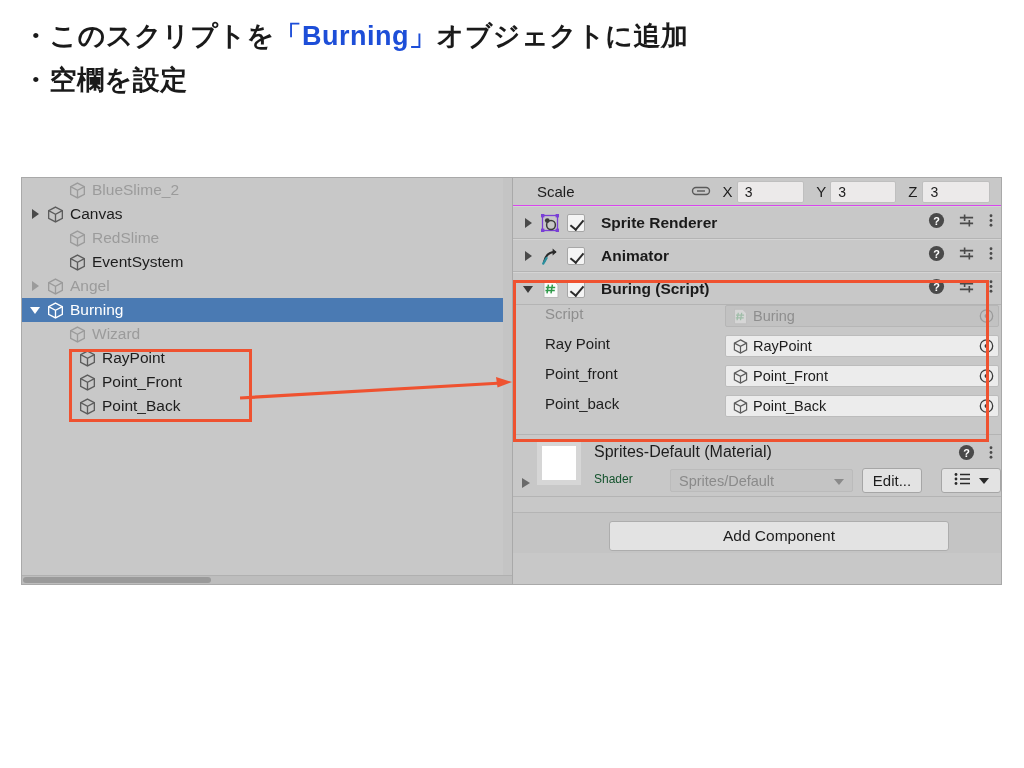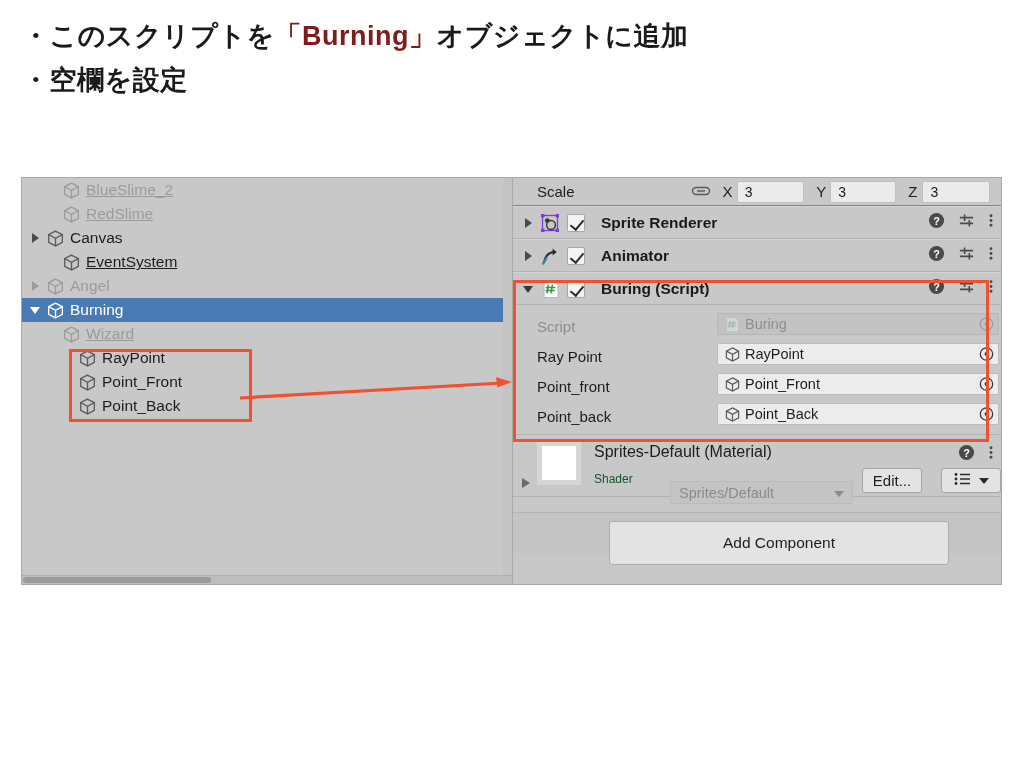--- a/index.html
+++ b/index.html
@@ -10,37 +10,37 @@
     overflow: hidden;
   }
   #root { position: relative; width: 1024px; height: 768px; }
 
   
   .slide-text { position: absolute; left: 22px; top: 14px; width: 960px; }
   .bullet-line {
     font-size: 27px; font-weight: bold; color: #1a1a1a;
     line-height: 44px; white-space: nowrap; letter-spacing: .5px;
   }
-  .bullet-line .hl { color: #7f1d1d; }
+  .bullet-line .hl { color: #1d4ed8; }
 
   
   .unity { position: absolute; left: 21px; top: 177px; width: 981px; height: 408px; }
 
   
   .hierarchy {
     position: absolute; left: 0; top: 0; width: 492px; height: 408px;
     background: #c8c8c8; border: 1px solid #a9a9a9; overflow: hidden;
   }
   .h-row {
     position: relative; height: 24px; display: flex; align-items: center;
     font-size: 15.5px; color: #1d1d1d; padding-left: 6px; white-space: nowrap;
   }
   .h-row.dim { color: #9b9b9b; }
   .h-row.selected { background: #4a7ab3; color: #ffffff; }
-  .h-indent-1 { padding-left: 22px; text-decoration: underline; }
+  .h-indent-1 { padding-left: 28px; }
   .h-indent-2 { padding-left: 56px; }
   .twisty {
     width: 16px; height: 16px; flex: 0 0 16px; position: relative; margin-right: 2px;
   }
   .twisty.closed::before {
     content: ""; position: absolute; left: 4px; top: 3px;
     border-left: 7px solid #4a4a4a; border-top: 5px solid transparent; border-bottom: 5px solid transparent;
   }
   .twisty.closed.dim::before { border-left-color: #9b9b9b; }
   .twisty.open::before {
@@ -100,22 +100,22 @@
     content: ""; position: absolute; left: 5px; top: 2px; width: 6px; height: 11px;
     border-right: 2.4px solid #2a2a2a; border-bottom: 2.4px solid #2a2a2a;
     transform: rotate(40deg);
   }
   .comp-icons {
     position: absolute; right: 8px; top: 0; height: 100%;
     display: flex; align-items: center; gap: 13px;
   }
 
   .field-row {
-    height: 30px; display: flex; align-items: flex-end; background: #c8c8c8;
-    padding-left: 24px;
+    height: 30px; display: flex; align-items: flex-start; background: #c8c8c8;
+    padding-left: 32px;
   }
   .field-label { font-size: 15px; color: #1d1d1d; width: 180px; }
   .field-label.dim { color: #8e8e8e; }
   .obj-field {
     position: relative; flex: 1; margin-right: 3px; height: 22px;
     background: #ececec; border: 1px solid #bcbcbc; border-radius: 2px;
     display: flex; align-items: center; padding-left: 6px;
     font-size: 14.5px; color: #1d1d1d;
   }
   .obj-field.disabled { background: #c2c2c2; border-color: #b6b6b6; color: #8e8e8e; }
@@ -138,21 +138,21 @@
   }
   .mat-icons { position: absolute; right: 8px; top: 9px; display: flex; align-items: center; gap: 13px; }
   .mat-fold {
     position: absolute; left: 9px; top: 43px; width: 0; height: 0;
     border-left: 8px solid #6a6a6a; border-top: 5.5px solid transparent; border-bottom: 5.5px solid transparent;
   }
   .shader-label { position: absolute; left: 81px; top: 37px; font-size: 12px; color: #14532d; }
   .shader-dd {
     position: absolute; left: 157px; top: 34px; width: 183px; height: 23px;
     background: #c4c4c4; border: 1px solid #bbbbbb; border-radius: 2px;
-    font-size: 14.5px; color: #8a8a8a; display: flex; align-items: center; padding-left: 8px; margin-top: 12px;
+    font-size: 14.5px; color: #8a8a8a; display: flex; align-items: center; padding-left: 8px;
   }
   .shader-dd .caret {
     position: absolute; right: 8px; top: 9px; width: 0; height: 0;
     border-top: 6px solid #8a8a8a; border-left: 5px solid transparent; border-right: 5px solid transparent;
   }
   .btn-edit {
     position: absolute; left: 349px; top: 33px; width: 60px; height: 25px;
     background: #e3e3e3; border: 1px solid #a6a6a6; border-radius: 3px;
     font-size: 15px; color: #1d1d1d; display: flex; align-items: center; justify-content: center;
   }
@@ -162,21 +162,21 @@
     display: flex; align-items: center; justify-content: center; gap: 7px;
   }
   .btn-listdd .caret {
     width: 0; height: 0; border-top: 6px solid #2a2a2a;
     border-left: 5px solid transparent; border-right: 5px solid transparent;
   }
 
   .spacer-row { height: 17px; background: #c8c8c8; border-top: 1px solid #b4b4b4; border-bottom: 1px solid #b4b4b4; }
   .add-wrap { height: 40px; background: #c4c4c4; position: relative; }
   .btn-add {
-    position: absolute; left: 96px; top: 8px; width: 340px; height: 44px;
+    position: absolute; left: 96px; top: 8px; width: 340px; height: 30px;
     background: #e3e3e3; border: 1px solid #adadad; border-radius: 3px;
     font-size: 15.5px; color: #1d1d1d; display: flex; align-items: center; justify-content: center;
   }
 
   
   .anno-box {
     position: absolute; border: 3px solid #ef5230; pointer-events: none;
   }
   #hier-box { left: 69px; top: 349px; width: 183px; height: 73px; }
   #script-box { left: 513px; top: 280px; width: 476px; height: 162px; }
@@ -204,40 +204,40 @@
         <span class="twisty none"></span>
         <span class="cube">
           <svg viewBox="0 0 20 20" width="19" height="19">
               <path d="M10 2.2 17.2 6v8L10 17.8 2.8 14V6z" fill="none" stroke="#9b9b9b" stroke-width="1.4"></path>
               <path d="M2.8 6 10 9.8 17.2 6M10 9.8v8" fill="none" stroke="#9b9b9b" stroke-width="1.4"></path>
             </svg>
         </span>
         <span class="h-label">BlueSlime_2</span>
       </div>
 
+      <div class="h-row">
+        <span class="twisty closed"></span>
+        <span class="cube">
+          <svg viewBox="0 0 20 20" width="19" height="19">
+              <path d="M10 2.2 17.2 6v8L10 17.8 2.8 14V6z" fill="none" stroke="#5c5c5c" stroke-width="1.4"></path>
+              <path d="M2.8 6 10 9.8 17.2 6M10 9.8v8" fill="none" stroke="#5c5c5c" stroke-width="1.4"></path>
+            </svg>
+        </span>
+        <span class="h-label">Canvas</span>
+      </div>
+
       <div class="h-row dim h-indent-1">
         <span class="twisty none"></span>
         <span class="cube">
           <svg viewBox="0 0 20 20" width="19" height="19">
               <path d="M10 2.2 17.2 6v8L10 17.8 2.8 14V6z" fill="none" stroke="#9b9b9b" stroke-width="1.4"></path>
               <path d="M2.8 6 10 9.8 17.2 6M10 9.8v8" fill="none" stroke="#9b9b9b" stroke-width="1.4"></path>
             </svg>
         </span>
         <span class="h-label">RedSlime</span>
-      </div>
-
-      <div class="h-row">
-        <span class="twisty closed"></span>
-        <span class="cube">
-          <svg viewBox="0 0 20 20" width="19" height="19">
-              <path d="M10 2.2 17.2 6v8L10 17.8 2.8 14V6z" fill="none" stroke="#5c5c5c" stroke-width="1.4"></path>
-              <path d="M2.8 6 10 9.8 17.2 6M10 9.8v8" fill="none" stroke="#5c5c5c" stroke-width="1.4"></path>
-            </svg>
-        </span>
-        <span class="h-label">Canvas</span>
       </div>
 
       <div class="h-row h-indent-1">
         <span class="twisty none"></span>
         <span class="cube">
           <svg viewBox="0 0 20 20" width="19" height="19">
               <path d="M10 2.2 17.2 6v8L10 17.8 2.8 14V6z" fill="none" stroke="#5c5c5c" stroke-width="1.4"></path>
               <path d="M2.8 6 10 9.8 17.2 6M10 9.8v8" fill="none" stroke="#5c5c5c" stroke-width="1.4"></path>
             </svg>
         </span>

